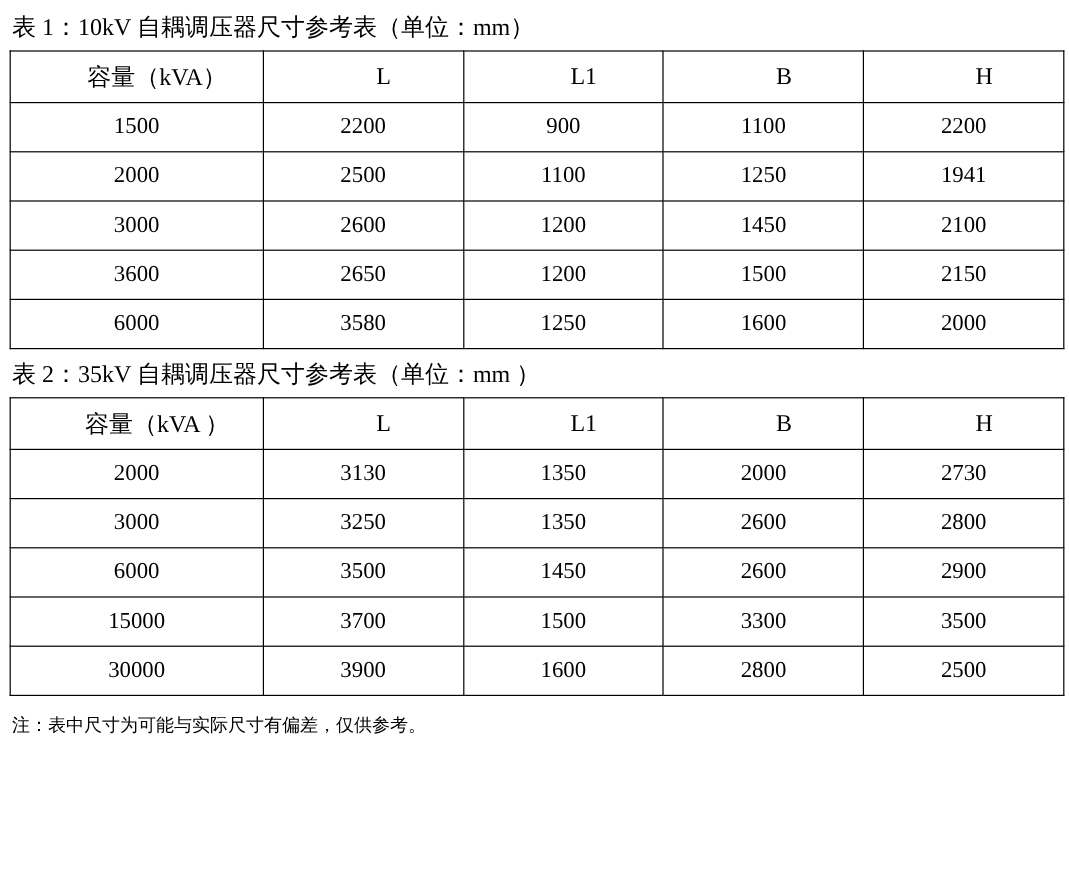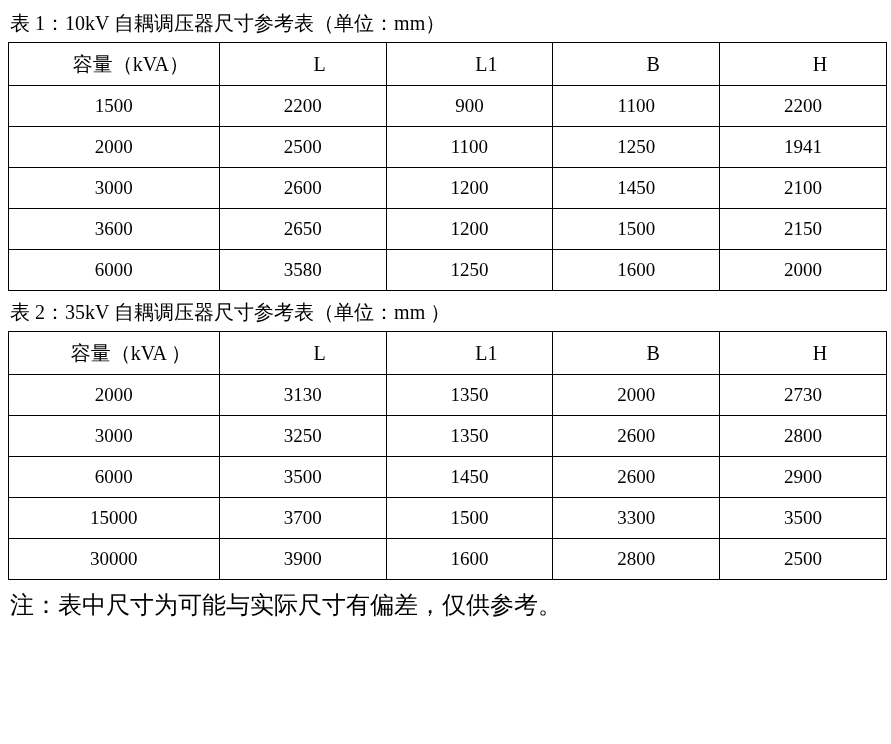--- a/index.html
+++ b/index.html
@@ -50,21 +50,21 @@
     font-size: 20px;
     height: 42px;
     padding-left: 34px;
   }
   .col-cap { width: 24%; }
   .col-l   { width: 19%; }
   .col-l1  { width: 19%; }
   .col-b   { width: 19%; }
   .col-h   { width: 19%; }
   .note {
-    font-size: 24px;
+    font-size: 15px;
     line-height: 30px;
     padding-left: 4px;
     margin-top: 10px;
     white-space: nowrap;
   }
 </style>
 </head>
 <body>
 
 <div class="page">

